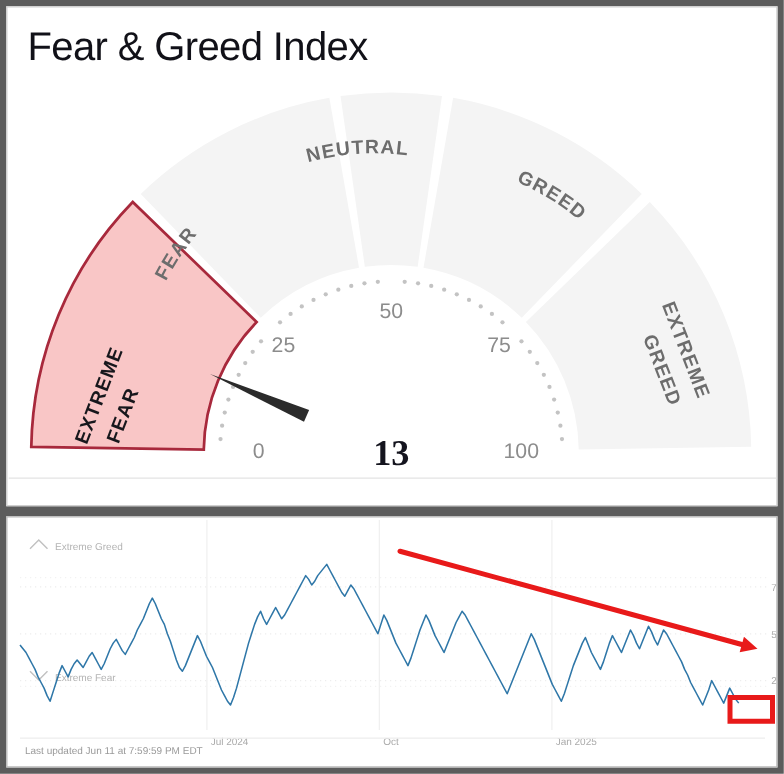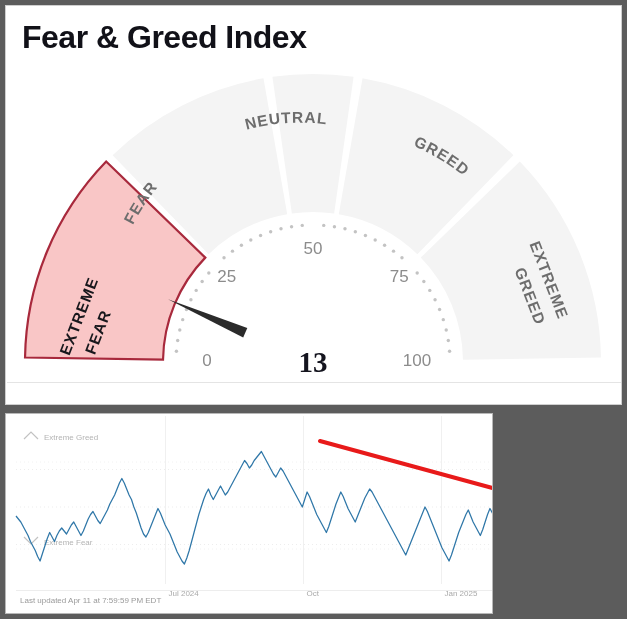--- a/index.html
+++ b/index.html
@@ -6,29 +6,29 @@
   body{width:627px;height:619px;font-family:"Liberation Sans",sans-serif;overflow:hidden;}
   .screen{position:relative;width:627px;height:619px;background:#5c5c5c;box-sizing:border-box;}
 
   
   .gauge-panel{
     position:absolute;left:5px;top:5px;width:617px;height:400px;
     background:#ffffff;box-sizing:border-box;border:1px solid #cfcfcf;
     overflow:hidden;
   }
   .chart-panel{
-    position:absolute;left:5px;top:413px;width:488px;height:201px;
+    position:absolute;left:5px;top:413px;width:617px;height:201px;
     background:#ffffff;box-sizing:border-box;border:1px solid #b8b8b8;
     overflow:hidden;
   }
 
   
   .title{
     position:absolute;left:16px;top:13px;
-    font-size:32px;font-weight:bold;color:#111118;letter-spacing:-0.5px;
+    font-size:32px;font-weight:normal;color:#111118;letter-spacing:-0.5px;
     font-family:"Liberation Sans",sans-serif;white-space:nowrap;
   }
   .gauge-wrap{position:absolute;left:0;top:44px;width:615px;height:330px;}
   .gauge-svg{position:absolute;left:0;top:0;}
 
   .updated{
     position:absolute;left:17px;top:383px;
     font-size:11.5px;color:#8a8a8a;white-space:nowrap;
   }
   .gauge-divider{
@@ -194,15 +194,15 @@
         </g>
 
       <g>
         <line id="arrowLine" stroke-width="4" stroke-linecap="round" x1="314" y1="27" x2="587.4580703239095" y2="101.57947372470258" stroke="#e81a1a"></line>
         <polygon id="arrowHead" points="600,105 585.7478071862608,107.85043856274784 589.1683334615582,95.30850888665732" fill="#e81a1a"></polygon>
       </g>
       <rect id="highlightBox" fill="none" stroke-width="4" x="578" y="144" width="34" height="19" stroke="#e81a1a"></rect>
     </svg>
 
     <div class="chart-divider"></div>
-    <div class="chart-updated">Last updated Apr 11 at 7:59:59 PM EDT</div>
+    <div class="chart-updated">Last updated Jun 11 at 7:59:59 PM EDT</div>
   </div>
 </div>
 
 </body></html>

